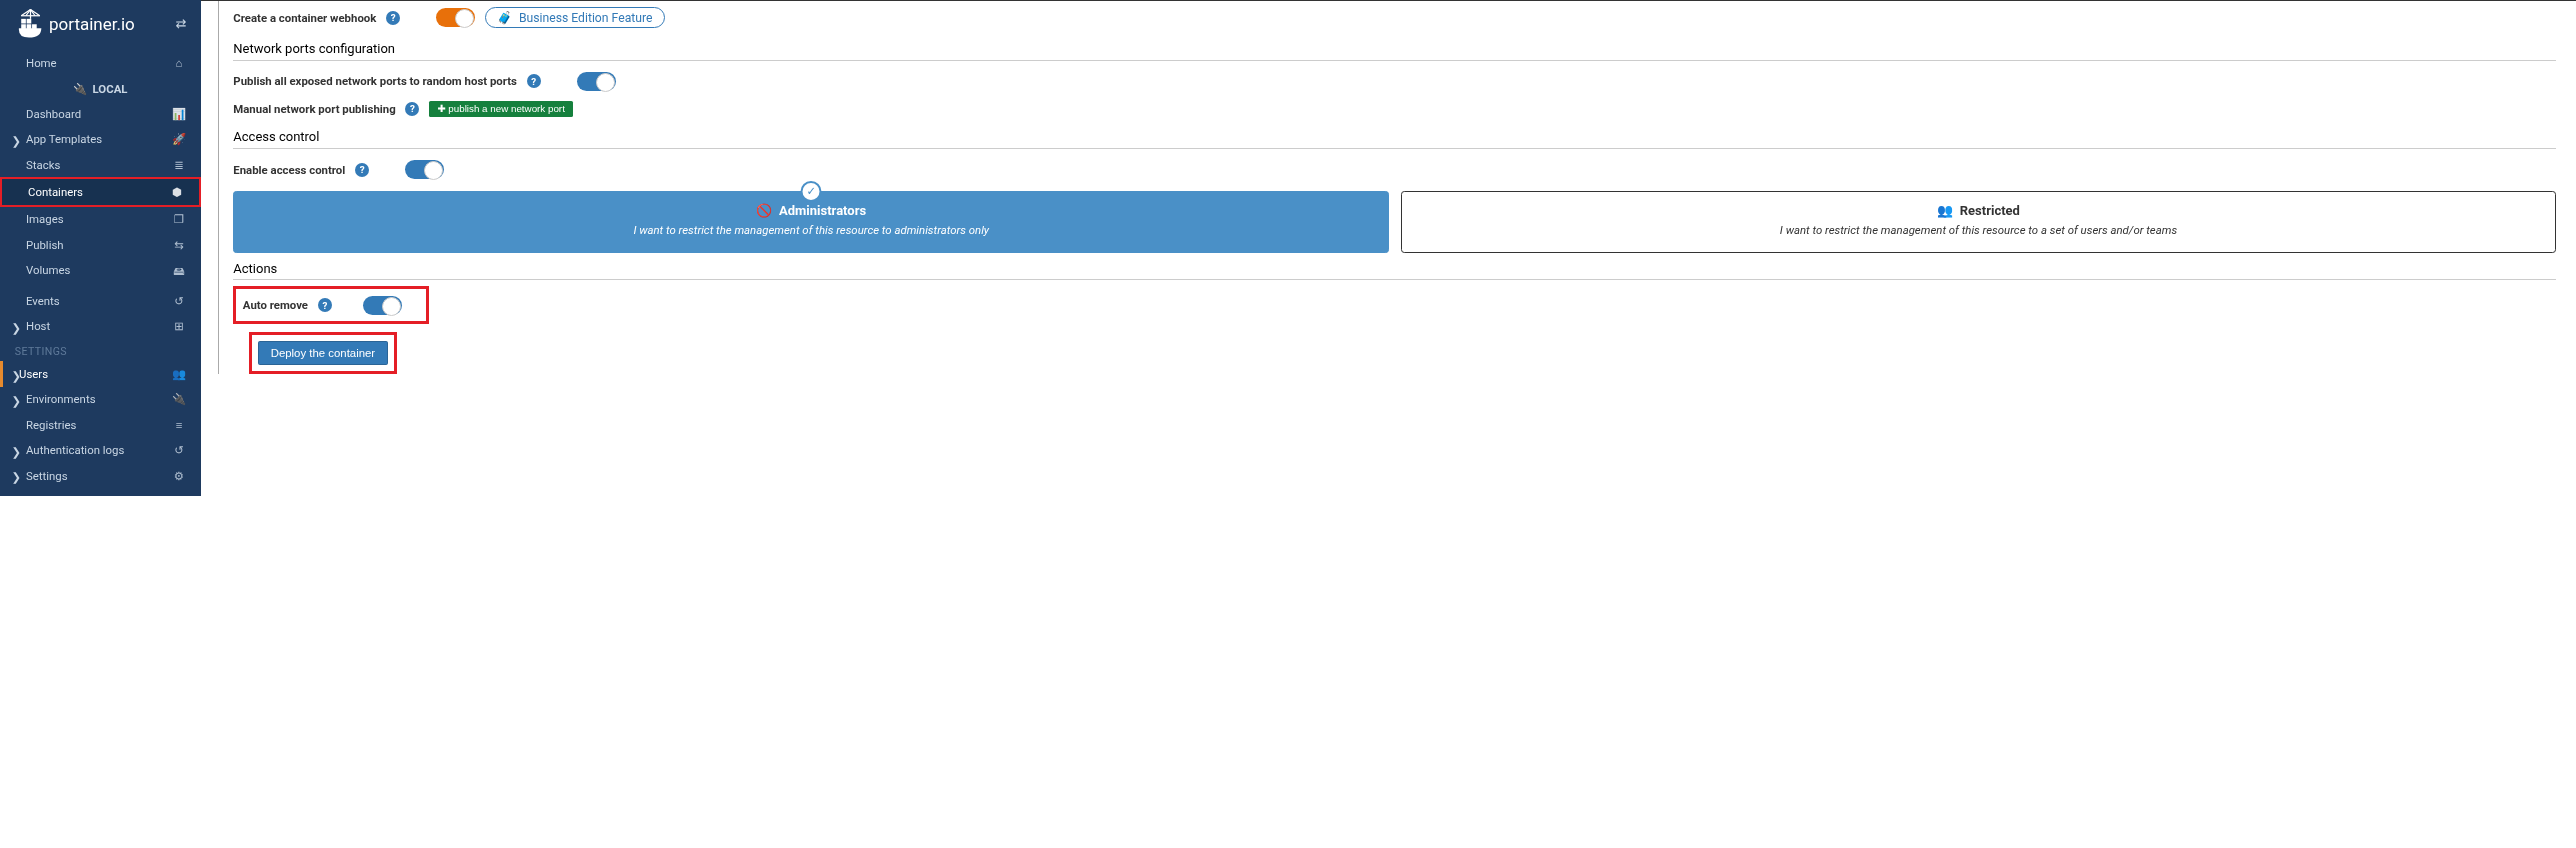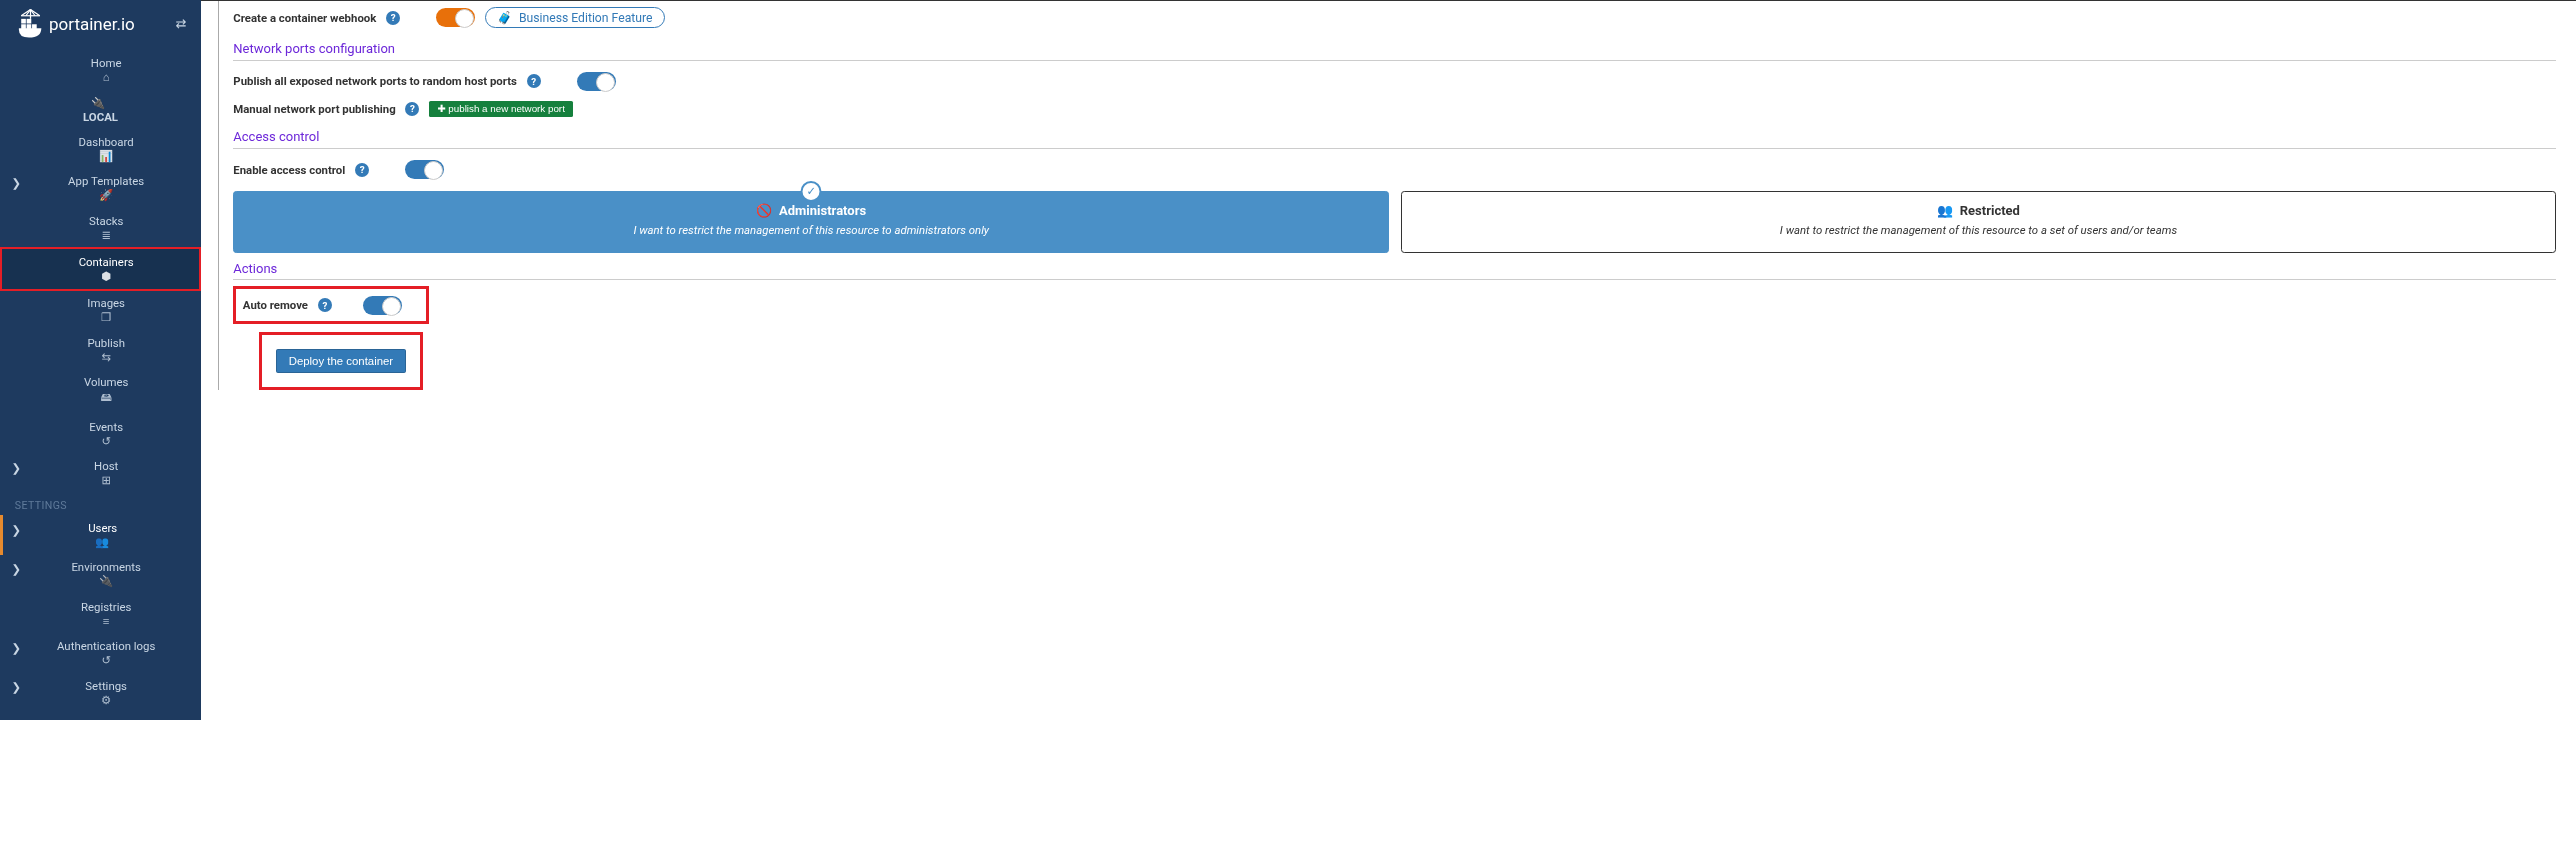--- a/index.html
+++ b/index.html
@@ -31,26 +31,25 @@
   color: #fff;
   font-size: 17px;
   font-weight: 400;
   justify-content: space-between;
 }
 .logo-svg { width: 31px; height: 31px; margin-right: 3.3px; }
 .swap-icon { color: #c9d6e4; font-size: 13px; }
 
 .sb-item {
   display: flex;
-  align-items: center;
+  align-items: flex-start;
   justify-content: space-between;
   padding: 5.7px 14.7px 5.7px 26px;
   font-size: 11.4px;
   cursor: pointer;
-  flex-direction: column;
 }
 .sb-item.center { justify-content: center; padding-left: 14.7px; font-weight: 700; }
 .sb-item-wrap { position: relative; }
 .sb-item-label { flex: 1; }
 .sb-item-icon { font-size: 11.4px; opacity: 0.85; width: 14.7px; text-align: center; }
 .sb-item.active-filled {
   background: #173150;
   color: #fff;
 }
 .sb-item.active-border {
@@ -85,21 +84,21 @@
   padding: 4.9px 0;
   gap: 9.8px;
 }
 .label {
   font-weight: 700;
   color: #333;
   font-size: 11.4px;
 }
 .section-title {
   font-size: 13px;
-  color: #6d28d9;
+  color: #000000;
   font-weight: 400;
   margin-top: 8.1px;
   margin-bottom: 3.3px;
 }
 .hr {
   border: none;
   border-top: 0.8px solid #ccc;
   margin: 1.6px 0 6.5px;
 }
 .help {
@@ -201,23 +200,23 @@
 }
 
 .actions-box {
   display: inline-block;
   border: 3.3px solid #e41e26;
   padding: 4.9px 24.4px 4.9px 6.5px;
 }
 .deploy-wrap {
   display: inline-block;
   border: 3.3px solid #e41e26;
-  padding: 14px;
+  padding: 6px;
   margin-top: 8.1px;
-  margin-left: 26px;
+  margin-left: 16px;
 }
 .btn-deploy {
   background: #337ab7;
   color: #fff;
   border: 0.8px solid #2a6496;
   padding: 4.9px 11.4px;
   font-size: 11.4px;
   border-radius: 1.6px;
   cursor: pointer;
 }

